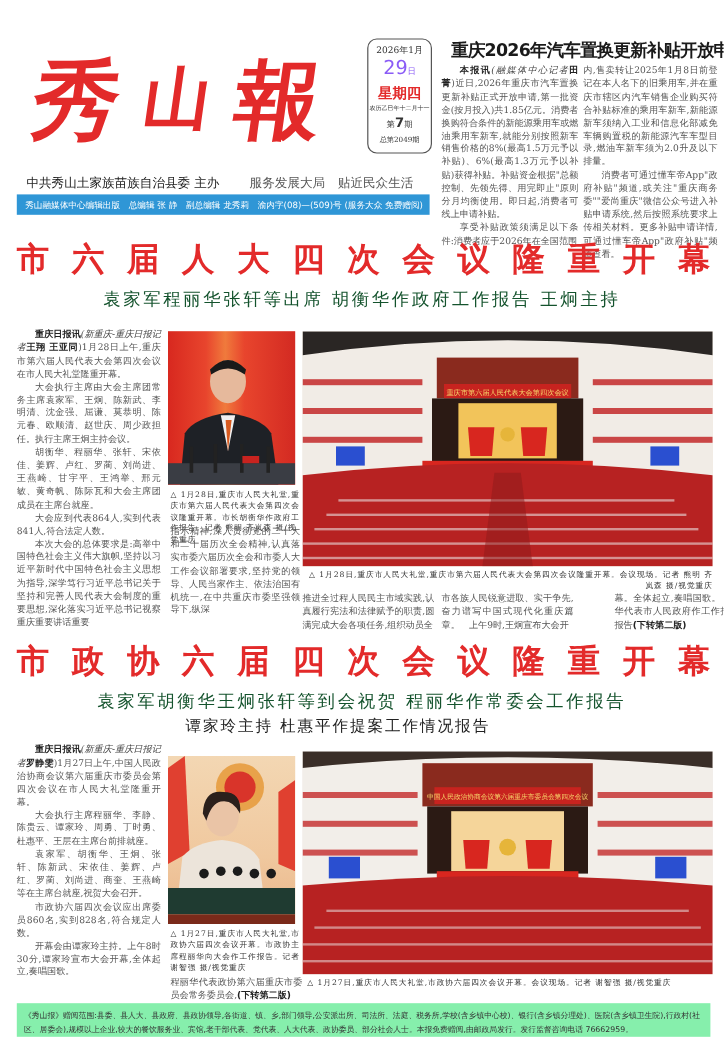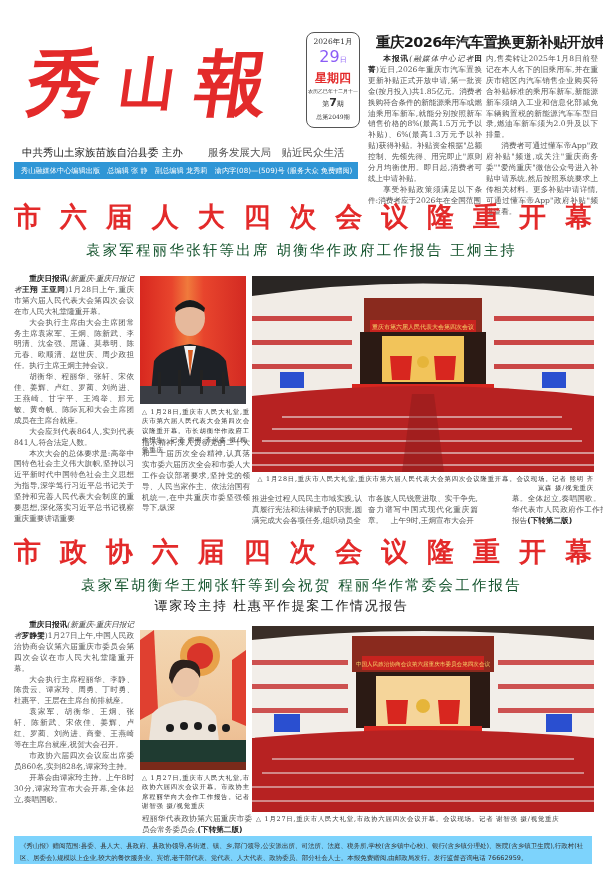--- a/index.html
+++ b/index.html
@@ -32,21 +32,21 @@
 
   
   .h1 { font-family: "DejaVu Sans", sans-serif; font-weight: bold; color: #e32a2a; font-size: 27px; display: flex; justify-content: space-between; line-height: 30px; }
   .h2 { font-family: "DejaVu Sans", sans-serif; color: #14532d; font-size: 14.5px; text-align: center; letter-spacing: 2.2px; line-height: 18px; }
   .h3 { font-family: "DejaVu Sans", sans-serif; color: #222; font-size: 13px; text-align: center; letter-spacing: 1.6px; line-height: 16px; }
 
   
   .photo { overflow: hidden; }
   .caption { font-size: 6.4px; line-height: 9.4px; color: #333; letter-spacing: 0.8px; }
 
-  .footer { left: 14px; top: 836px; width: 578px; height: 28px; background: #7dd3fc; font-family: "DejaVu Sans", sans-serif; font-size: 6.5px; line-height: 12px; color: #333; padding: 4px 6px; }
+  .footer { left: 14px; top: 836px; width: 578px; height: 28px; background: #86efac; font-family: "DejaVu Sans", sans-serif; font-size: 6.5px; line-height: 12px; color: #333; padding: 4px 6px; }
 </style>
 </head>
 <body>
 
 <div class="abs logo">
   <span>秀</span>
   <span style="font-size:56px;">山</span>
   <span>報</span>
 </div>
 <div class="abs sponsor">中共秀山土家族苗族自治县委 主办</div>
@@ -181,21 +181,21 @@
     <span>开</span>
     <span>幕</span>
 </div>
 <div class="abs h2" style="left:0; top:576px; width:603px;">袁家军胡衡华王炯张轩等到会祝贺 程丽华作常委会工作报告</div>
 <div class="abs h3" style="left:0; top:598px; width:563px;">谭家玲主持 杜惠平作提案工作情况报告</div>
 
 <div class="abs col" style="left:14px; top:620px; width:120px;">
   <p><span class="lead">重庆日报讯</span><span class="src">(新重庆-重庆日报记者</span><span class="bold">罗静雯</span><span>)1月27日上午,中国人民政治协商会议第六届重庆市委员会第四次会议在市人民大礼堂隆重开幕。</span></p>
   <p>大会执行主席程丽华、李静、陈贵云、谭家玲、周勇、丁时勇、杜惠平、王层在主席台前排就座。</p>
   <p>袁家军、胡衡华、王炯、张轩、陈新武、宋依佳、姜辉、卢红、罗蔺、刘尚进、商奎、王燕崎等在主席台就座,祝贺大会召开。</p>
-  <p>市政协六届四次会议应出席委员860名,实到828名,谭家玲主持。</p>
+  <p>市政协六届四次会议应出席委员860名,实到828名,符合规定人数。</p>
   <p>开幕会由谭家玲主持。上午8时30分,谭家玲宣布大会开幕,全体起立,奏唱国歌。</p>
 </div>
 
 <div class="abs photo" style="left:140px; top:630px; width:106px; height:140px; background:linear-gradient(180deg,#f3d7b3 0%,#f0c89e 60%,#e9b58a 100%);">
   <svg width="106" height="140" viewBox="0 0 106 140">
     <path d="M0 10 L14 0 L18 80 L0 90 Z" fill="#e04030"></path>
     <path d="M106 20 L92 30 L92 90 L106 96 Z" fill="#e04030"></path>
     <circle cx="60" cy="26" r="20" fill="#e8a24a"></circle>
     <circle cx="60" cy="26" r="13" fill="#d9342a"></circle>
     <ellipse cx="45" cy="50" rx="14" ry="17" fill="#eac4a6"></ellipse>

